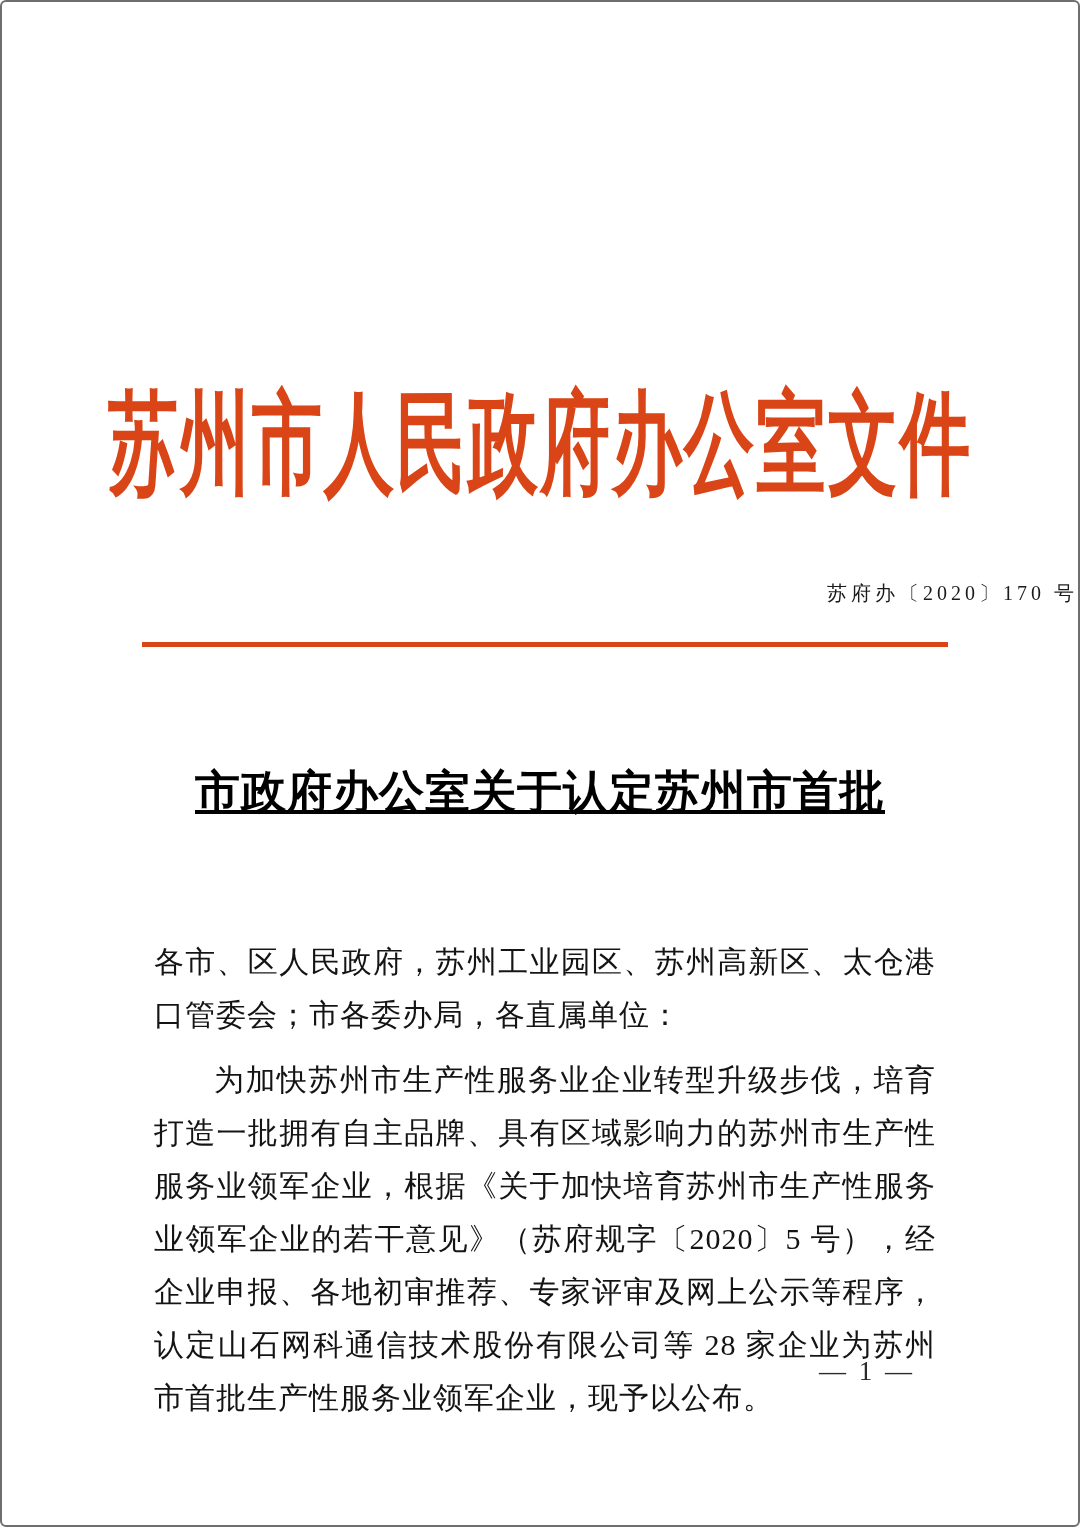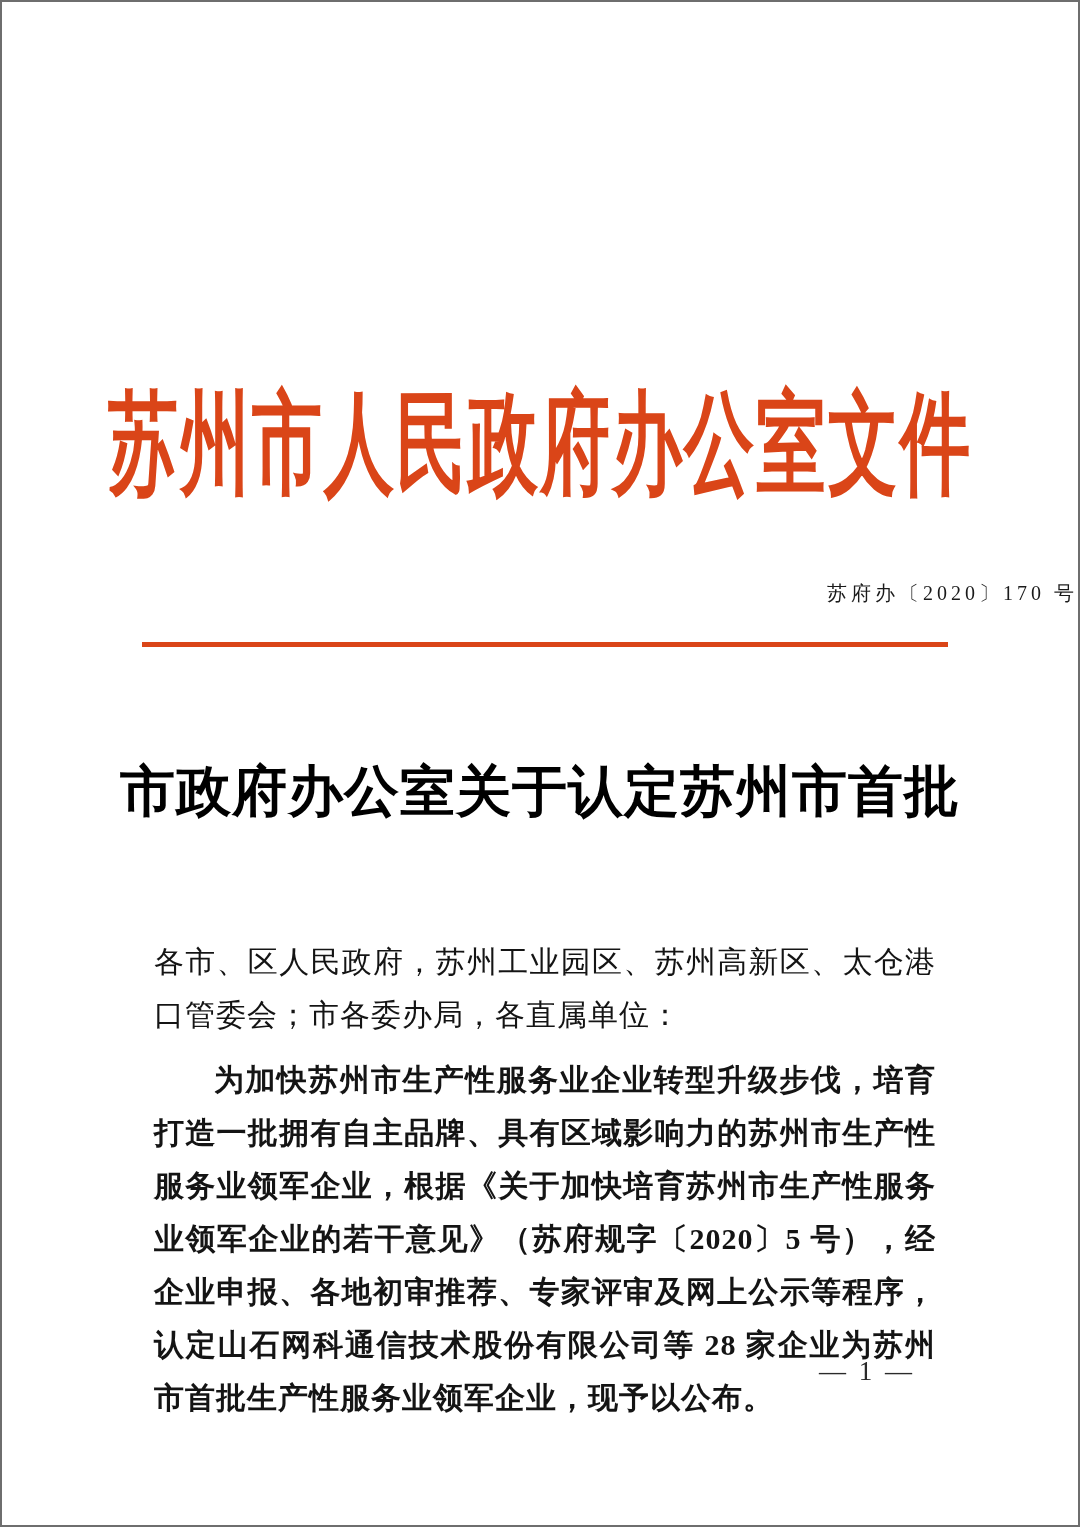--- a/index.html
+++ b/index.html
@@ -5,21 +5,21 @@
 <style>
   :root { --accent: #da4518; }
   html, body { margin: 0; padding: 0; background: #ffffff; }
   .page {
     position: relative;
     width: 1080px;
     height: 1527px;
     box-sizing: border-box;
     background: #ffffff;
     border: 2px solid #6e6e6e;
-    border-radius: 0;
+    border-radius: 6px;
     overflow: hidden;
     font-family: "Liberation Serif", "DejaVu Serif", serif;
     color: #111;
   }
   .letterhead {
     position: absolute;
     top: 368px;
     left: 0;
     width: 100%;
     text-align: center;
@@ -49,39 +49,40 @@
     height: 5px;
     background: var(--accent);
   }
   .doc-title {
     position: absolute;
     top: 764px;
     left: 0;
     width: 100%;
     margin: 0;
     text-align: center;
-    font-size: 55px;
+    font-size: 45px;
     line-height: 52px;
     font-weight: 700;
     letter-spacing: 1px;
     color: #000;
+    text-decoration: underline;
   }
   .body-text {
     position: absolute;
     top: 921px;
     left: 140px;
     width: 806px;
     font-size: 30px;
     line-height: 53px;
     letter-spacing: 1px;
     text-align: justify;
     color: #141414;
   }
   .body-text p { margin: 12px; }
-  .p-indent { text-indent: 2em; font-weight: bold; }
+  .p-indent { text-indent: 2em; }
   .page-number {
     position: absolute;
     top: 1354px;
     right: 163px;
     font-size: 27px;
     letter-spacing: 3px;
     color: #2a2a2a;
     white-space: nowrap;
   }
 </style>

